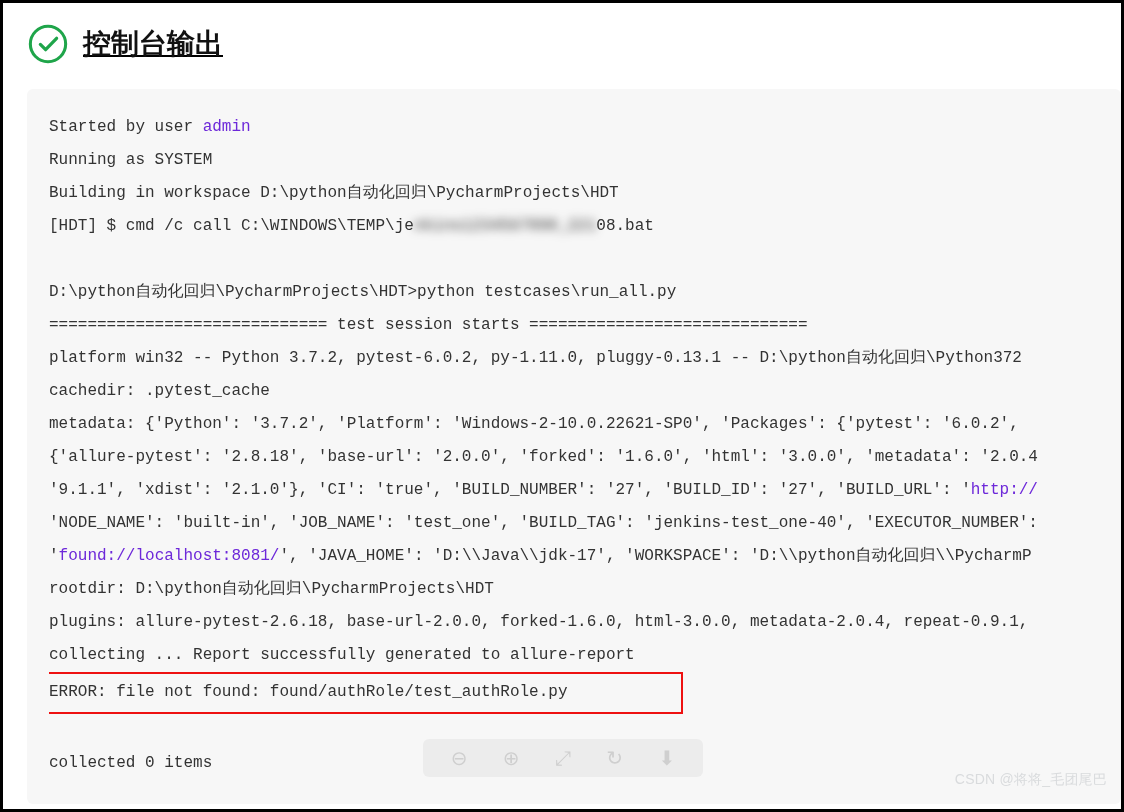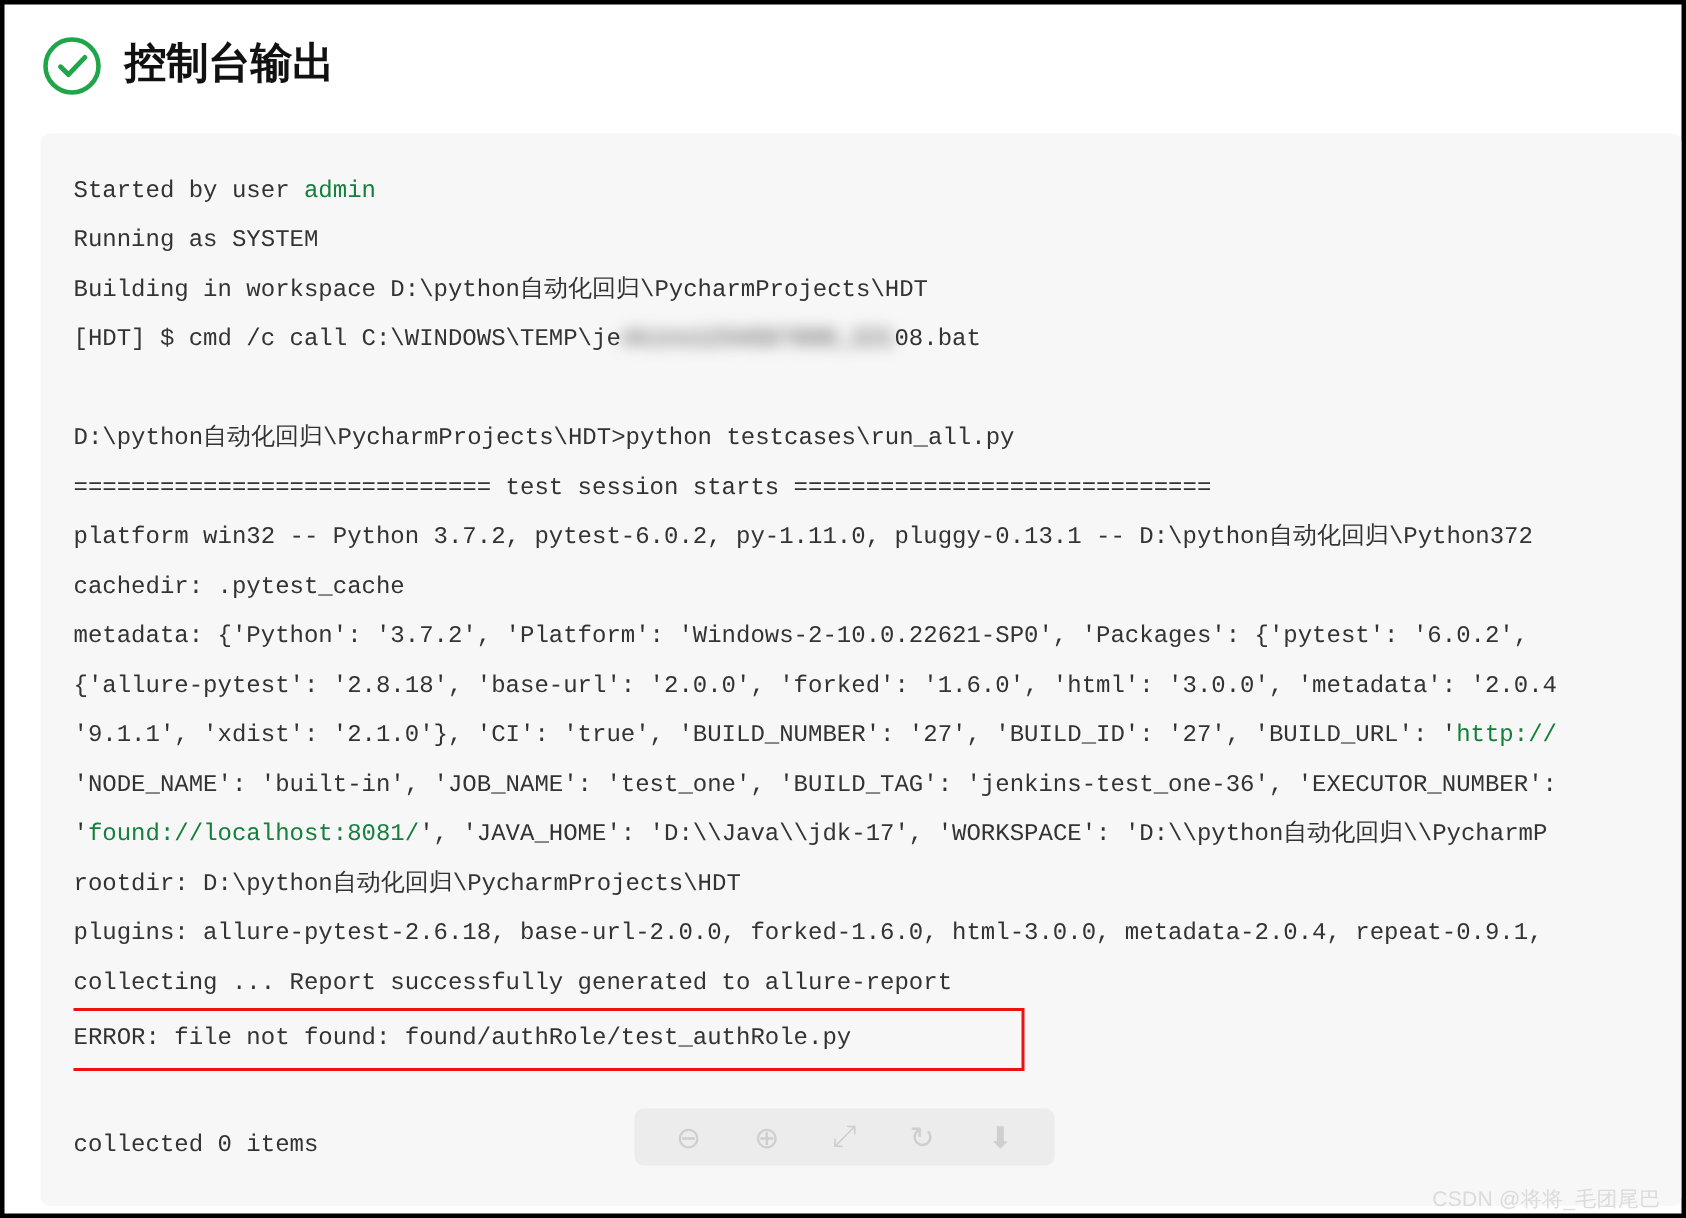--- a/index.html
+++ b/index.html
@@ -10,23 +10,24 @@
     height: 812px;
     overflow: hidden;
     border: 3px solid #000;
     position: relative;
   }
   .container {
     padding: 20px 0 0 24px;
   }
   .header {
     display: flex;
-    align-items: flex-start;
+    align-items: center;
     gap: 14px;
     margin-bottom: 24px;
+    text-decoration: underline;
   }
   .success-icon {
     width: 42px;
     height: 42px;
     flex-shrink: 0;
   }
   .success-icon svg { width: 100%; height: 100%; display:block; }
   .page-title {
     font-size: 28px;
     font-weight: 700;
@@ -39,35 +40,35 @@
     margin-right: 0;
   }
   pre.console {
     font-family: "Consolas", "Courier New", monospace;
     font-size: 16px;
     line-height: 33px;
     color: #333;
     white-space: pre;
     overflow: hidden;
   }
-  .link { color: #15803d; }
+  .link { color: #6d28d9; }
   .blur {
     filter: blur(5px);
   }
   .error-box {
     display: inline-block;
     border: 2.5px solid #e11;
     padding: 4px 8px 6px 2px;
     margin-left: -4px;
     line-height: 28px;
   }
   .watermark {
     position: absolute;
     right: 14px;
-    bottom: 0;
+    bottom: 20px;
     color: #d9dbdd;
     font-size: 14px;
     font-family: sans-serif;
     letter-spacing: 0.2px;
   }
   .toolbar-ghost {
     position: absolute;
     bottom: 32px;
     left: 420px;
     width: 280px;
@@ -104,21 +105,21 @@
 <span>Building in workspace D:\python自动化回归\PycharmProjects\HDT</span>
 <span>[HDT] $ cmd /c call C:\WINDOWS\TEMP\je</span><span class="blur">nkins1234567890_221</span><span>08.bat</span>
 
 <span>D:\python自动化回归\PycharmProjects\HDT&gt;python testcases\run_all.py</span>
 <span>============================= test session starts =============================</span>
 <span>platform win32 -- Python 3.7.2, pytest-6.0.2, py-1.11.0, pluggy-0.13.1 -- D:\python自动化回归\Python372</span>
 <span>cachedir: .pytest_cache</span>
 <span>metadata: {'Python': '3.7.2', 'Platform': 'Windows-2-10.0.22621-SP0', 'Packages': {'pytest': '6.0.2', </span>
 <span>{'allure-pytest': '2.8.18', 'base-url': '2.0.0', 'forked': '1.6.0', 'html': '3.0.0', 'metadata': '2.0.4</span>
 <span>'9.1.1', 'xdist': '2.1.0'}, 'CI': 'true', 'BUILD_NUMBER': '27', 'BUILD_ID': '27', 'BUILD_URL': '</span><a class="link">http://</a>
-<span>'NODE_NAME': 'built-in', 'JOB_NAME': 'test_one', 'BUILD_TAG': 'jenkins-test_one-36', 'EXECUTOR_NUMBER':</span>
+<span>'NODE_NAME': 'built-in', 'JOB_NAME': 'test_one', 'BUILD_TAG': 'jenkins-test_one-40', 'EXECUTOR_NUMBER':</span>
 <span>'</span><a class="link">found://localhost:8081/</a><span>', 'JAVA_HOME': 'D:\\Java\\jdk-17', 'WORKSPACE': 'D:\\python自动化回归\\PycharmP</span>
 <span>rootdir: D:\python自动化回归\PycharmProjects\HDT</span>
 <span>plugins: allure-pytest-2.6.18, base-url-2.0.0, forked-1.6.0, html-3.0.0, metadata-2.0.4, repeat-0.9.1, </span>
 <span>collecting ... Report successfully generated to allure-report</span>
 <span class="error-box"><span>ERROR: file not found: found/authRole/test_authRole.py           </span></span>
 
 <span>collected 0 items</span></pre>
   </div>
 </div>
 

